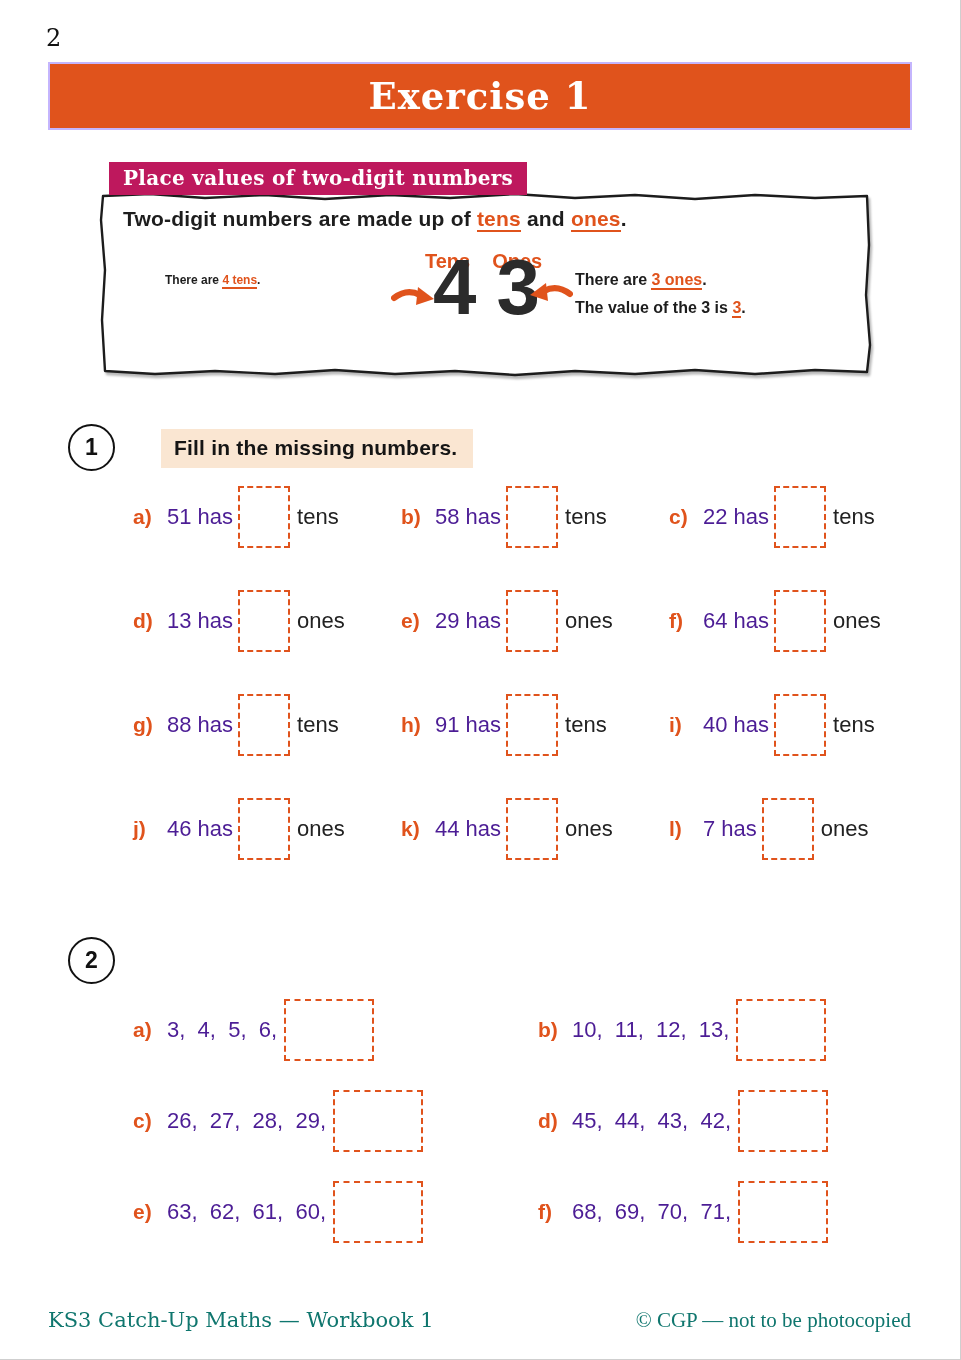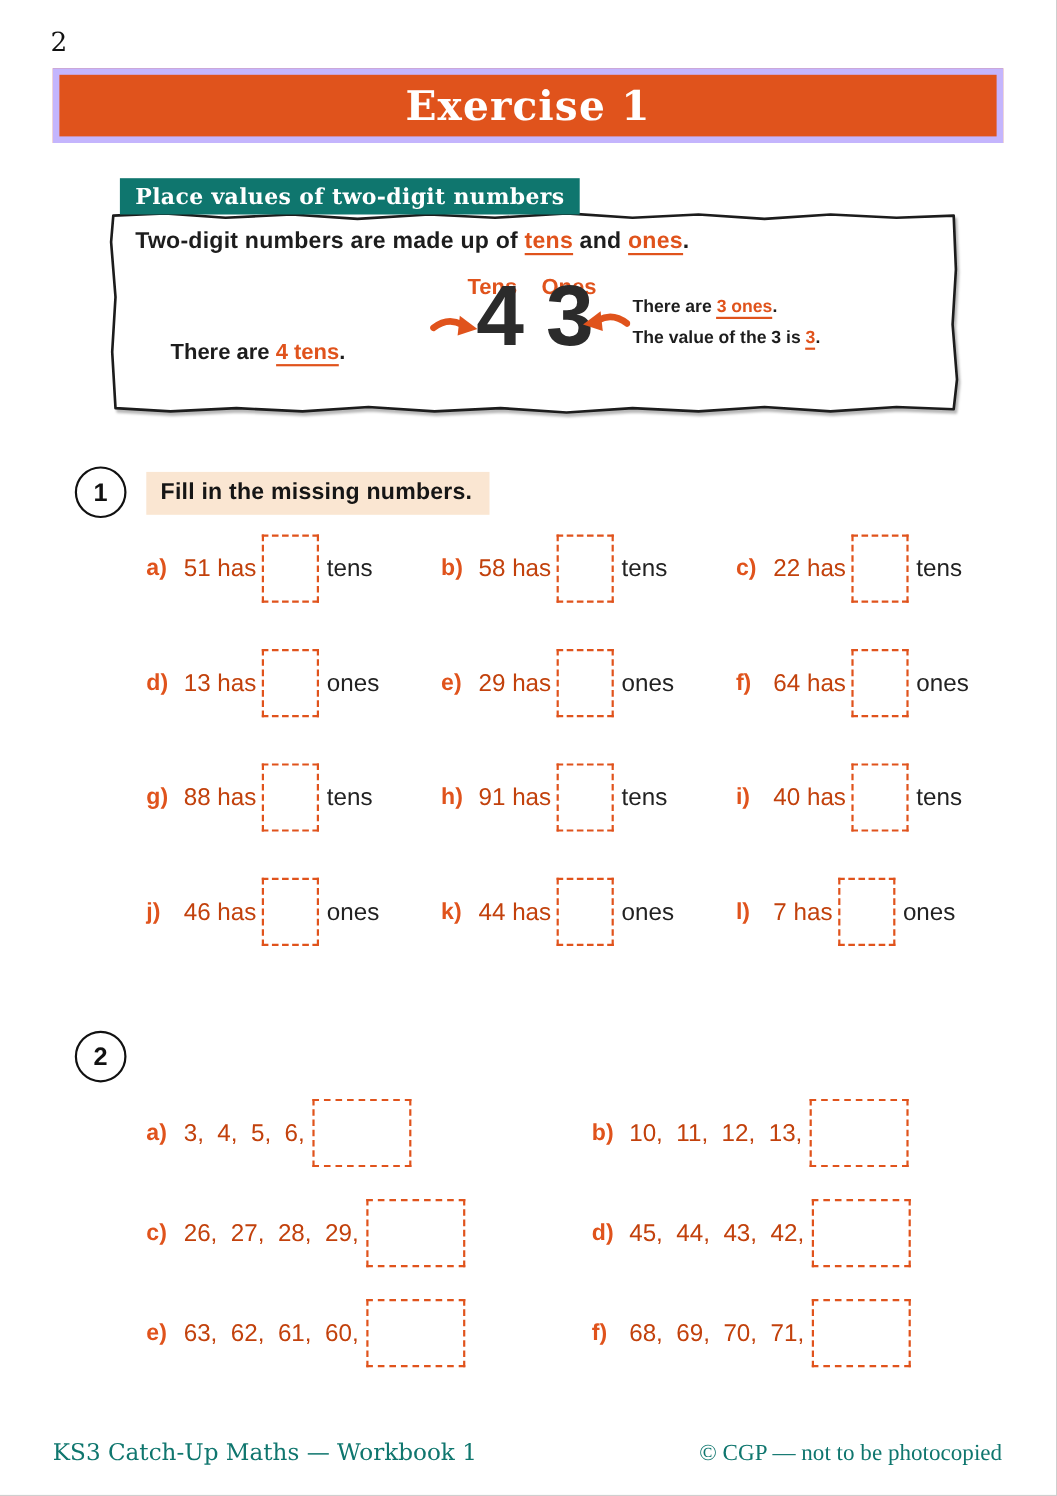--- a/index.html
+++ b/index.html
@@ -9,59 +9,59 @@
     font-family:"Liberation Sans", sans-serif; color:#1d1d1d; overflow:hidden;
     border-right:1px solid #cfcfcf; border-bottom:1px solid #cfcfcf;
   }
   .page-number {
     position:absolute; left:46px; top:24px;
     font-family:"DejaVu Serif", serif; font-size:24px; color:#111;
   }
   
   .header-bar {
     position:absolute; left:48px; top:62px; width:864px; height:68px;
-    background:#E0531C; border:6px solid #c4b5fd;
+    background:#E0531C; border:2px solid #c4b5fd;
     display:flex; align-items:center; justify-content:center;
   }
   .header-bar .title {
     font-family:"DejaVu Serif", serif; font-weight:bold; font-size:37px;
     color:#ffffff; letter-spacing:1px;
   }
   
   .info-box { position:absolute; left:95px; top:190px; width:780px; height:188px; }
   .info-box svg.frame { position:absolute; left:0; top:0; filter:drop-shadow(2px 3px 1px rgba(0,0,0,0.28)); }
   .info-label {
-    position:absolute; left:14px; top:-28px; background:#0f766e; color:#fff;
+    position:absolute; left:14px; top:-28px; background:#be185d; color:#fff;
     font-family:"DejaVu Serif", serif; font-weight:bold; font-size:20px;
     padding:4px 14px 5px 14px; letter-spacing:0.3px;
   }
   .intro-line { position:absolute; left:28px; top:17px; font-size:21px; font-weight:600; letter-spacing:0.2px; }
   .u-orange { color:#E0531C; border-bottom:2.5px solid #E0531C; padding-bottom:0px; font-weight:700; }
-  .ex-left  { position:absolute; left:60px;  top:76px; font-size:20px; font-weight:600; line-height:28px;margin-top:40px; }
+  .ex-left  { position:absolute; left:70px;  top:76px; font-size:12px; font-weight:600; line-height:28px; }
   .ex-right { position:absolute; left:480px; top:76px; font-size:16px; font-weight:600; line-height:28px; }
   .ex-col-labels { position:absolute; left:330px; top:60px; width:150px; display:flex; gap:22px;
     color:#E0531C; font-weight:700; font-size:20px; }
   .ex-digits { position:absolute; left:338px; top:58px; display:flex; gap:20px;
     font-size:78px; font-weight:600; color:#2b2b2b; line-height:1; letter-spacing:0px; }
   .arrow { position:absolute; width:44px; height:30px; }
   .arrow-left  { left:296px; top:96px; }
   .arrow-right { left:434px; top:92px; }
   
   .q-circle {
     position:absolute; width:47px; height:47px; border:2.5px solid #111; border-radius:50%;
     display:flex; align-items:center; justify-content:center;
     font-size:23px; font-weight:700; color:#111; background:#fff;
   }
   .q-prompt {
     position:absolute; background:#FAE6D2; padding:7px 16px 8px 13px;
-    font-size:21px; font-weight:600; color:#151515; letter-spacing:0.2px;
+    font-size:21px; font-weight:600; color:#151515; letter-spacing:0.2px;margin-left:28px;
   }
   .q1-item, .q2-item { position:absolute; height:62px; display:flex; align-items:center; }
   .item-letter { display:inline-block; width:34px; color:#E0531C; font-weight:700; font-size:21px; }
-  .item-text { font-size:22px; color:#c2410c; font-weight:500; white-space:pre;text-align:right; }
+  .item-text { font-size:22px; color:#4c1d95; font-weight:500; white-space:pre;text-align:right; }
   .answer-box-small {
     width:52px; height:62px; border:2.5px dashed #E0531C; margin:0 7px 0 5px; background:#fff;
   }
   .answer-box-wide {
     width:90px; height:62px; border:2.5px dashed #E0531C; margin-left:7px; background:#fff;
   }
   .item-suffix { font-size:22px; color:#222; font-weight:500; }
   
   .footer-left, .footer-right {
     position:absolute; top:1308px; font-family:"DejaVu Serif", serif; font-size:21px; color:#0f766e;

